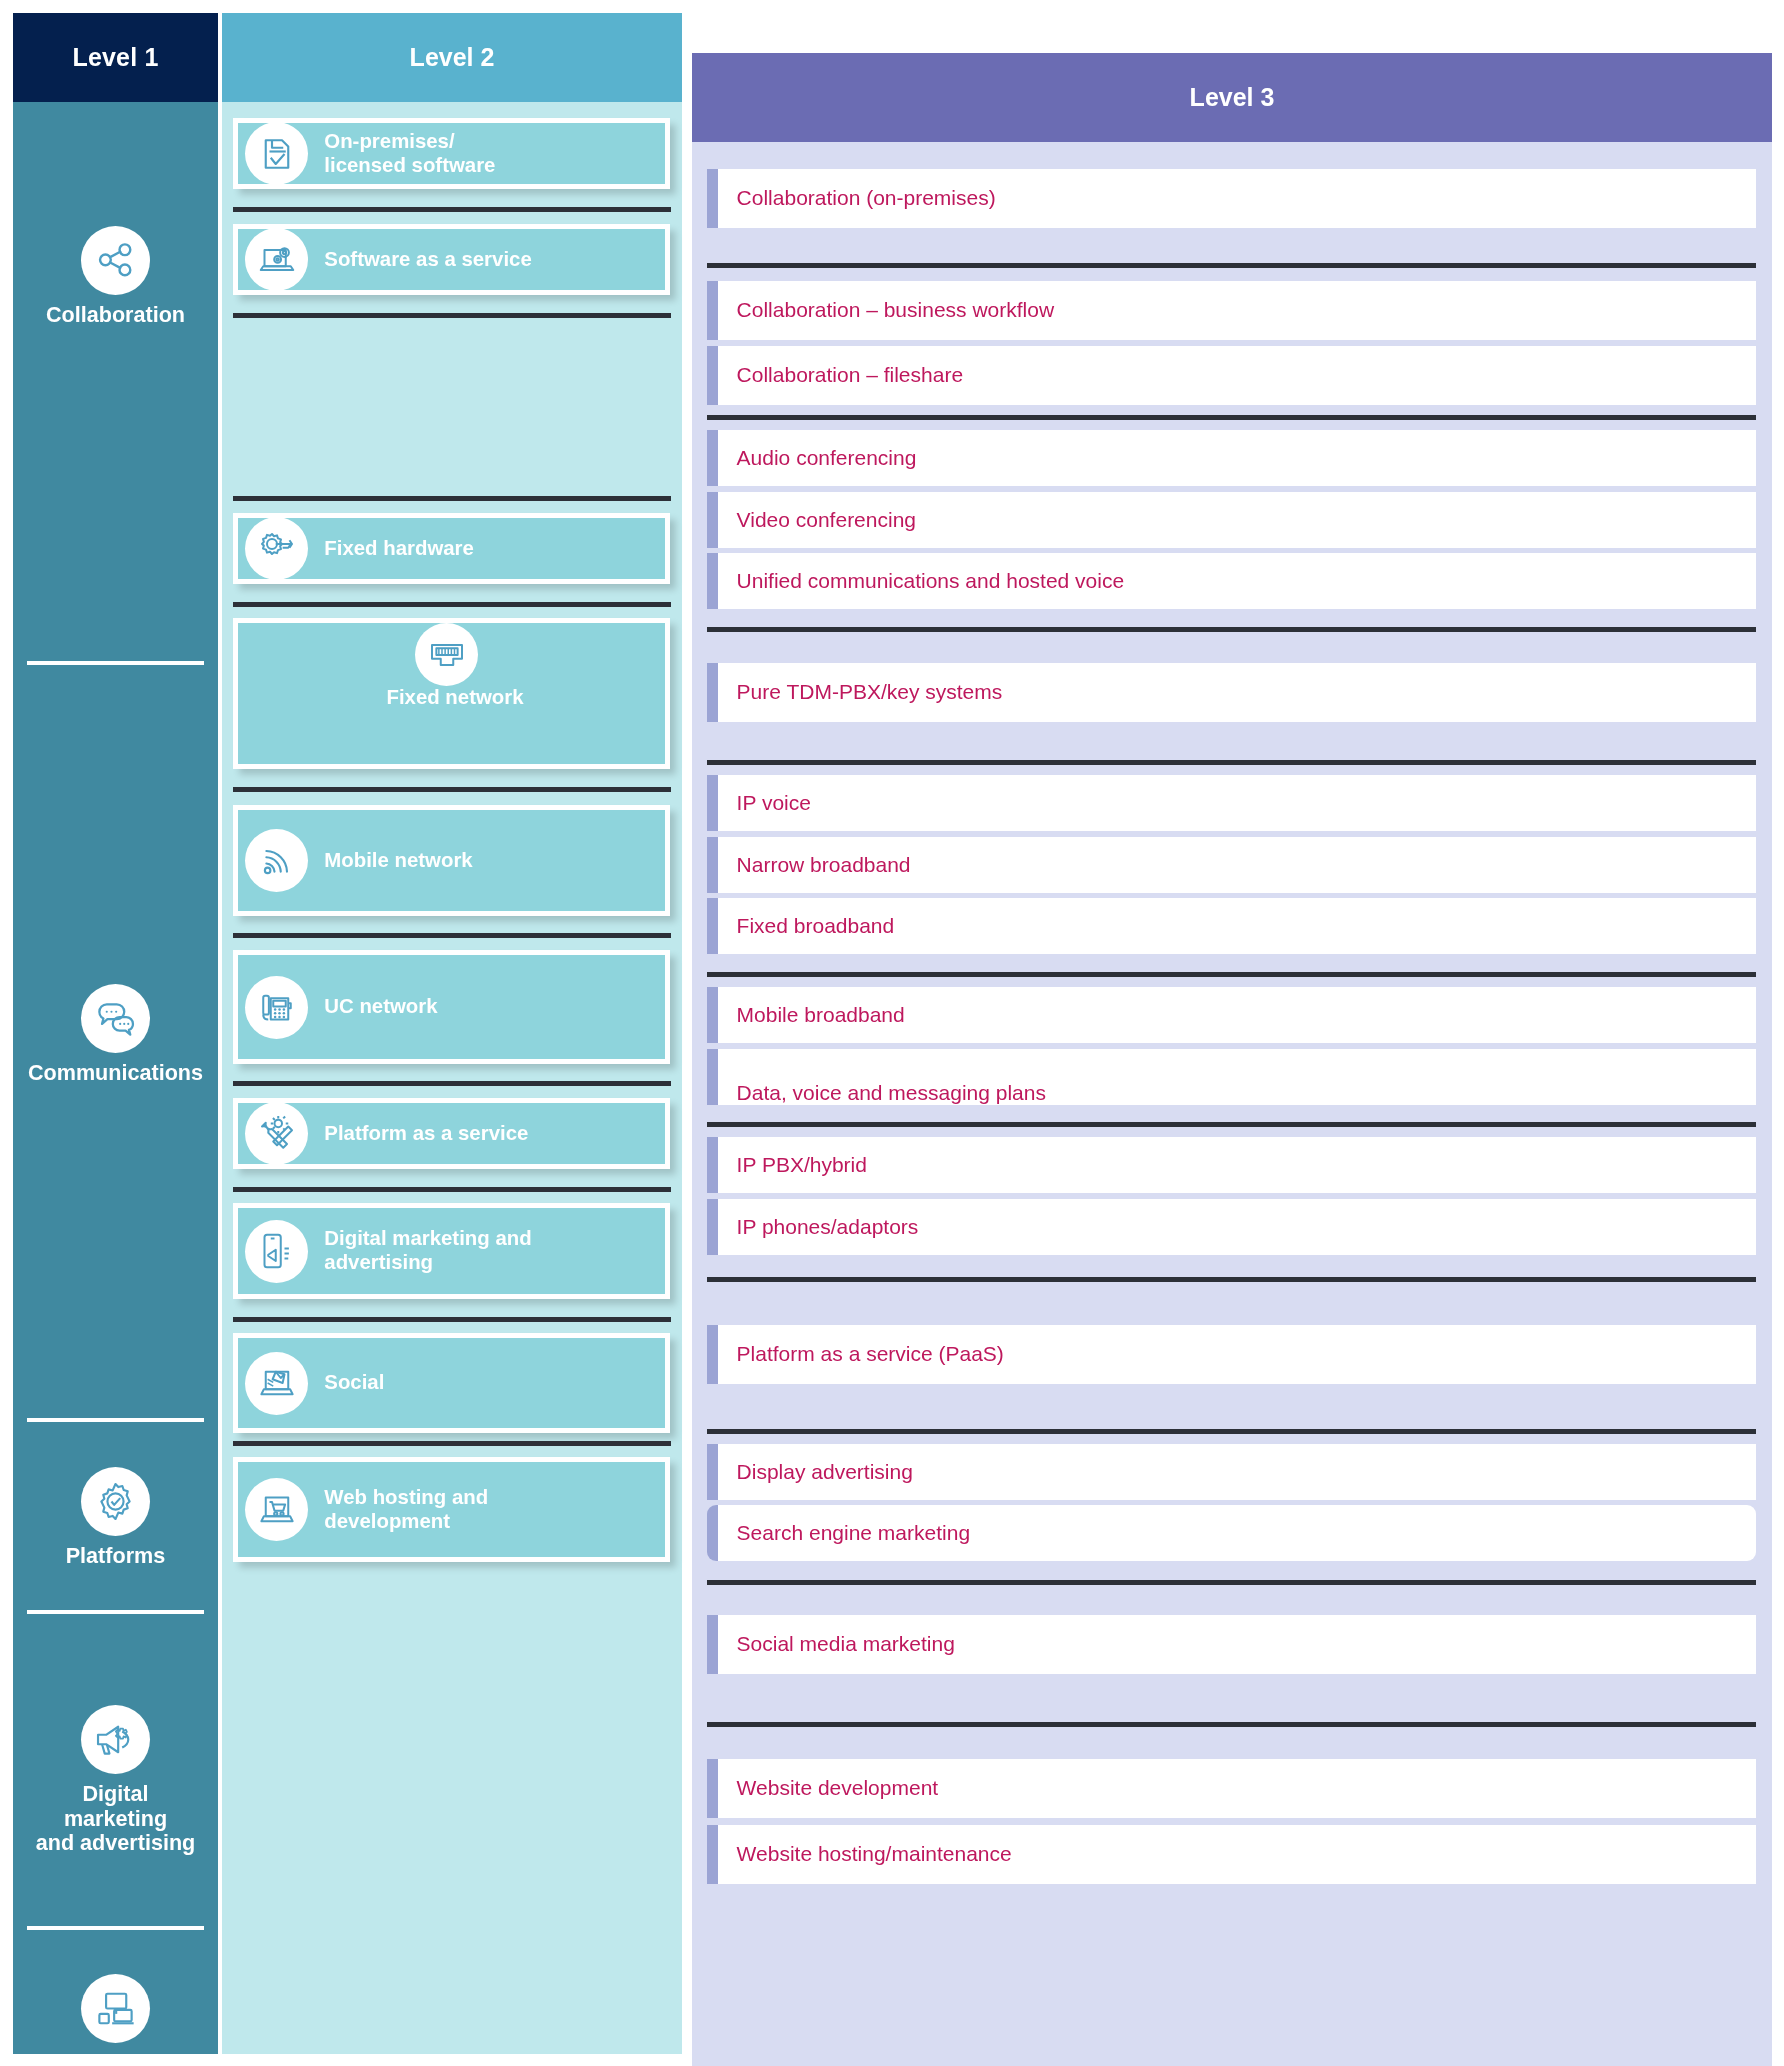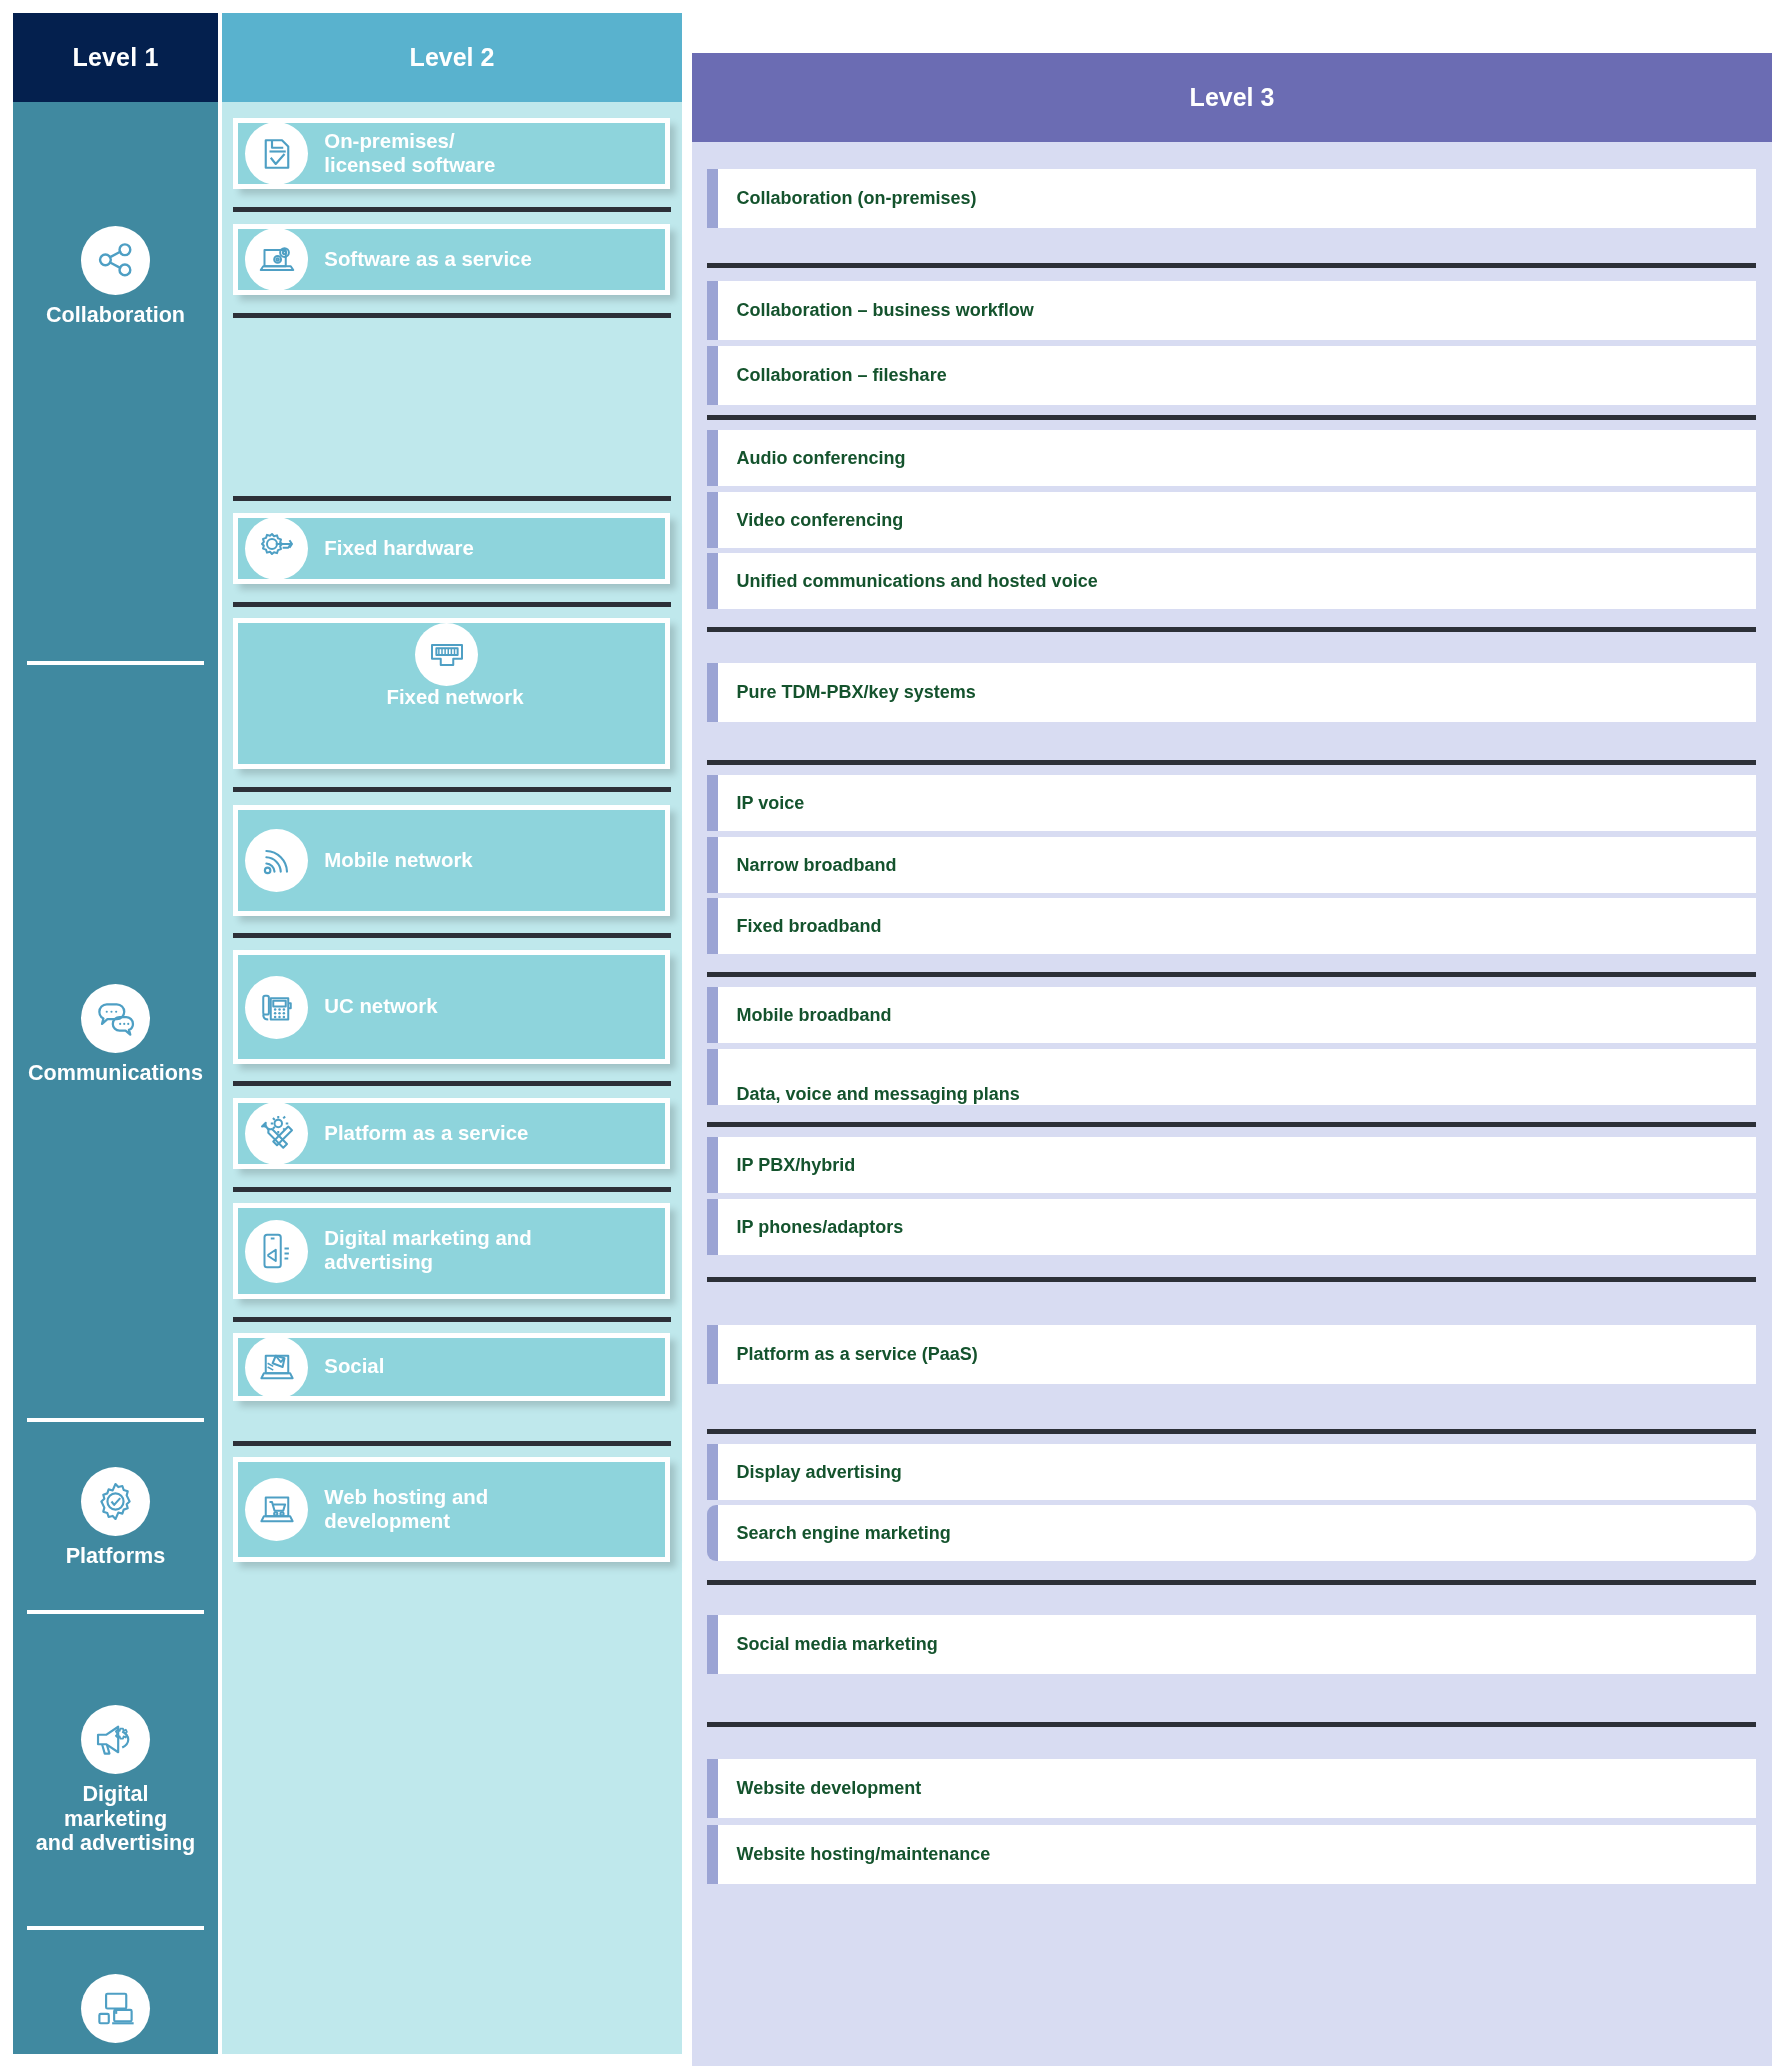--- a/index.html
+++ b/index.html
@@ -125,23 +125,22 @@
 
   .l3-row {
     position: absolute;
     left: 15px; width: 1049px;
     background: #ffffff;
     border-left: 11.7px solid #9ba4d4;
     display: flex; align-items: center;
     padding-left: 18.6px;
   }
   .l3-label {
-    font-size: 18px; color: #14532d;
+    font-size: 21px; color: #be185d;
     line-height: 1.15;
-    font-weight: bold;
   }
   .l3-sep {
     position: absolute;
     left: 15px; width: 1049px; height: 5.2px;
     background: #2c3038;
   }
 </style>
 </head>
 <body>
 
@@ -350,21 +349,21 @@
             <line x1="22" y1="12" x2="28" y2="12"></line>
             <path d="M18 38l12-8v18l-12-8z"></path>
             <path d="M44 28h7M44 36h7M44 44h6"></path>
           </svg>
         </div>
         <div class="l2-label">Digital marketing and
 advertising</div>
       </div>
       <div class="l2-sep" style="top:1215px;"></div>
 
-      <div class="l2-card" style="top:1231px;height:68px;">
+      <div class="l2-card" style="top:1231px;height:100px;">
         <div class="l2-icon">
           <svg viewBox="0 0 64 64" fill="none" stroke="#4E9FC4" stroke-width="3.2" stroke-linejoin="round">
             <path d="M14 14h36v28H14z"></path>
               <path d="M7 50h50l-4-8H11z"></path>
             <path d="M30 14l14 4-3 14-16-6z" fill="#ffffff"></path>
             <polyline points="30,14 38,24 44,18"></polyline>
             <g stroke-width="2.4">
                 <line x1="17" y1="26" x2="26" y2="31"></line>
                 <line x1="17" y1="32" x2="26" y2="37"></line>
               </g>

